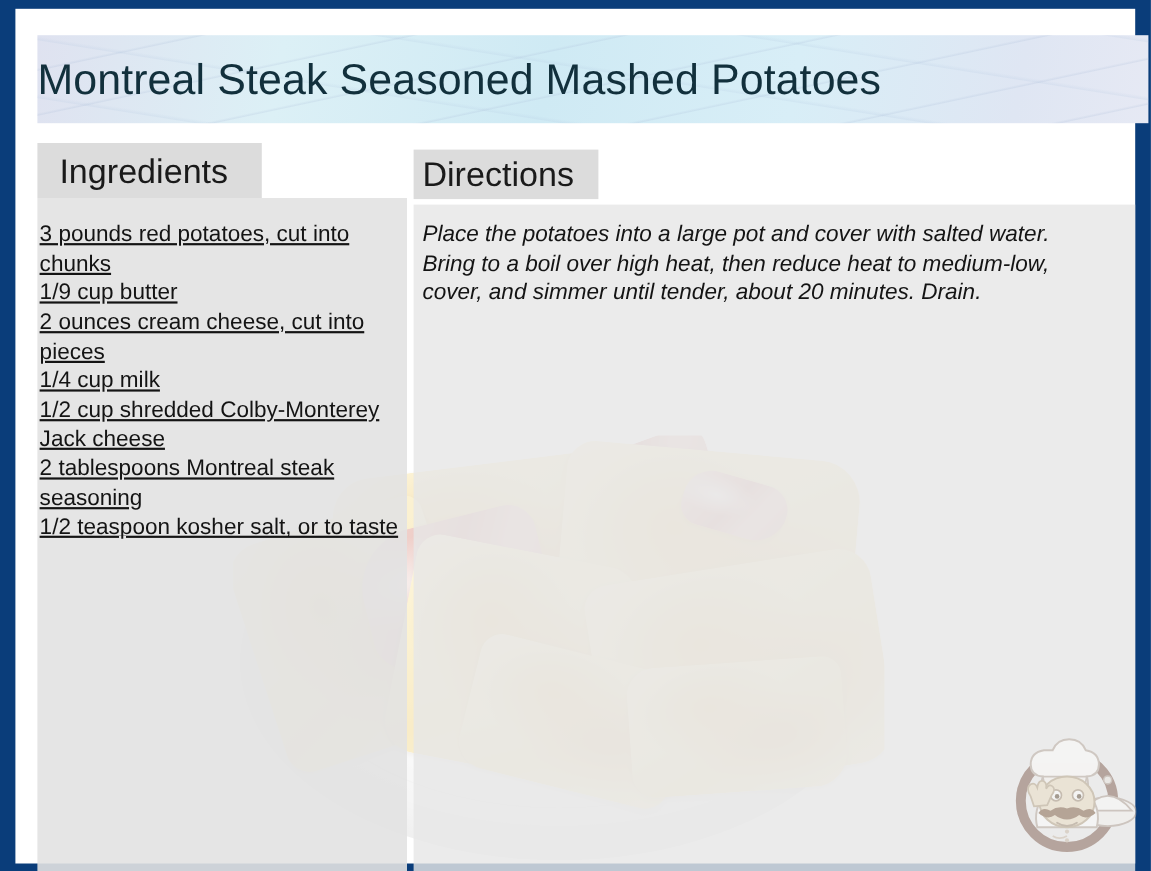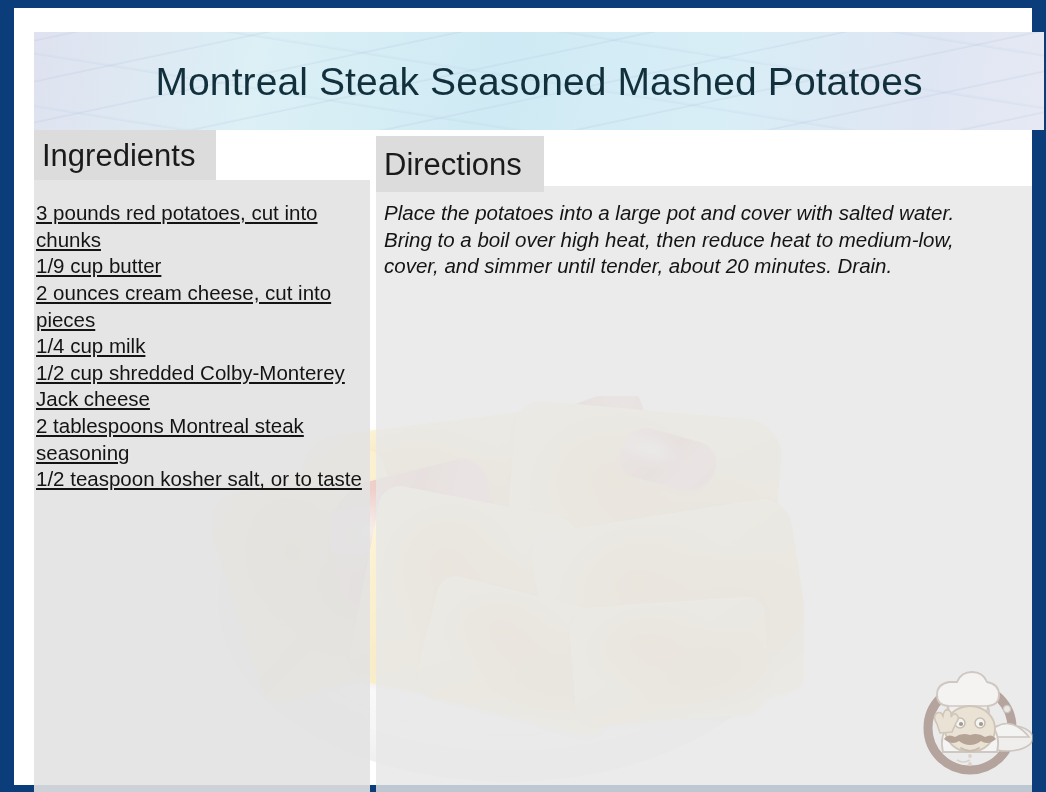--- a/index.html
+++ b/index.html
@@ -22,38 +22,38 @@
     position:absolute;
     left:14px; top:8px;
     width:1018px; height:777px;
     background:#ffffff;
   }
 
   
   #banner {
     position:absolute;
     left:20px; top:24px;
-    width:1010px; height:98px;
+    width:1010px; height:80px;
     background:
       repeating-linear-gradient(-12deg,
         rgba(255,255,255,0)   0px,
         rgba(255,255,255,0)   16px,
         rgba(168,186,214,.22) 17px,
         rgba(255,255,255,0)   19px,
         rgba(255,255,255,0)   40px),
       repeating-linear-gradient(9deg,
         rgba(255,255,255,0)   0px,
         rgba(255,255,255,0)   22px,
         rgba(175,196,222,.18) 23px,
         rgba(255,255,255,0)   26px,
         rgba(255,255,255,0)   52px),
       linear-gradient(100deg,
         #dfe2f0 0%, #dcf0f6 22%, #cfeaf4 46%,
         #d8eef7 68%, #dfe6f3 88%, #e6e9f4 100%);
-    display:flex; align-items:center; justify-content:center;
+    display:flex; align-items:center; 
   }
   #banner-title {
     font-size:39px;
     font-weight:400;
     color:#12303c;
     letter-spacing:.1px;
     white-space:nowrap;
     line-height:1;
   }
 
@@ -115,23 +115,23 @@
   .panel-head-label {
     font-size:31px; font-weight:400; color:#1a1a1a;
     line-height:1;
   }
   .panel-body {
     position:absolute;
     background:rgba(226,226,226,.90);
   }
   .panel-body.right { background:rgba(230,230,230,.82); }
 
-  #ing-head  { left:20px;  top:122px; width:182px; height:50px; padding-left:8px; }
+  #ing-head  { left:20px;  top:122px; width:204px; height:50px; padding-left:20px; }
   #ing-body  { left:20px;  top:172px; width:336px; height:613px; }
-  #dir-head  { left:362px; top:128px; width:168px; height:56px; padding-left:8px; }
+  #dir-head  { left:362px; top:128px; width:168px; height:45px; padding-left:8px; }
   #dir-body  { left:362px; top:178px; width:656px; height:607px; }
 
   .panel-text {
     position:absolute;
     color:#141414;
     line-height:1.30;
   }
   #ing-list {
     left:22px; top:192px; width:332px;
     font-size:20.5px;

